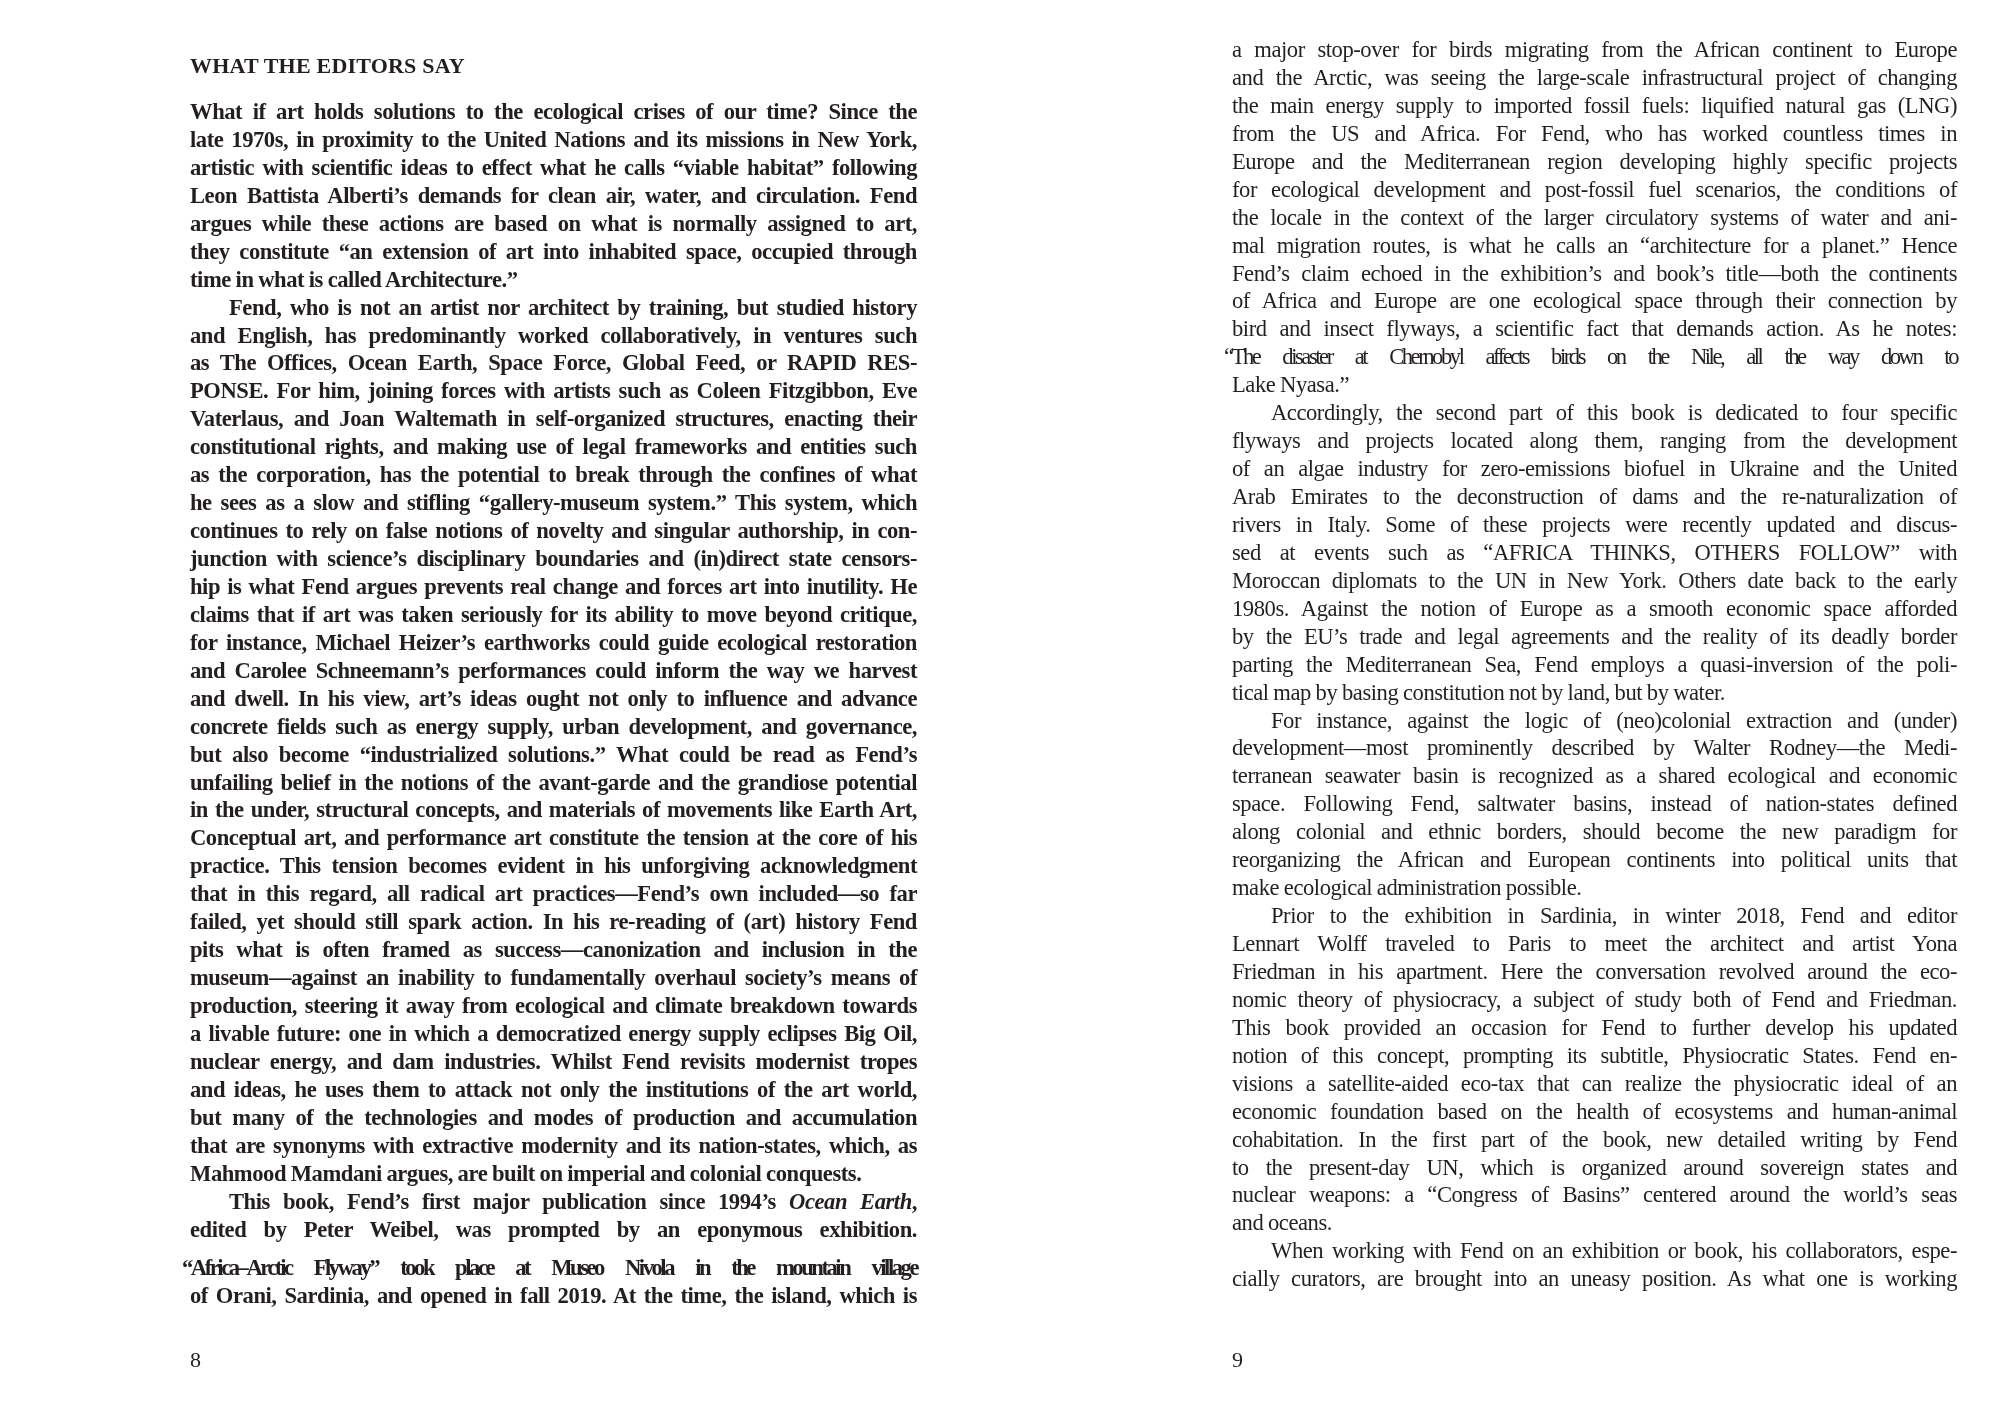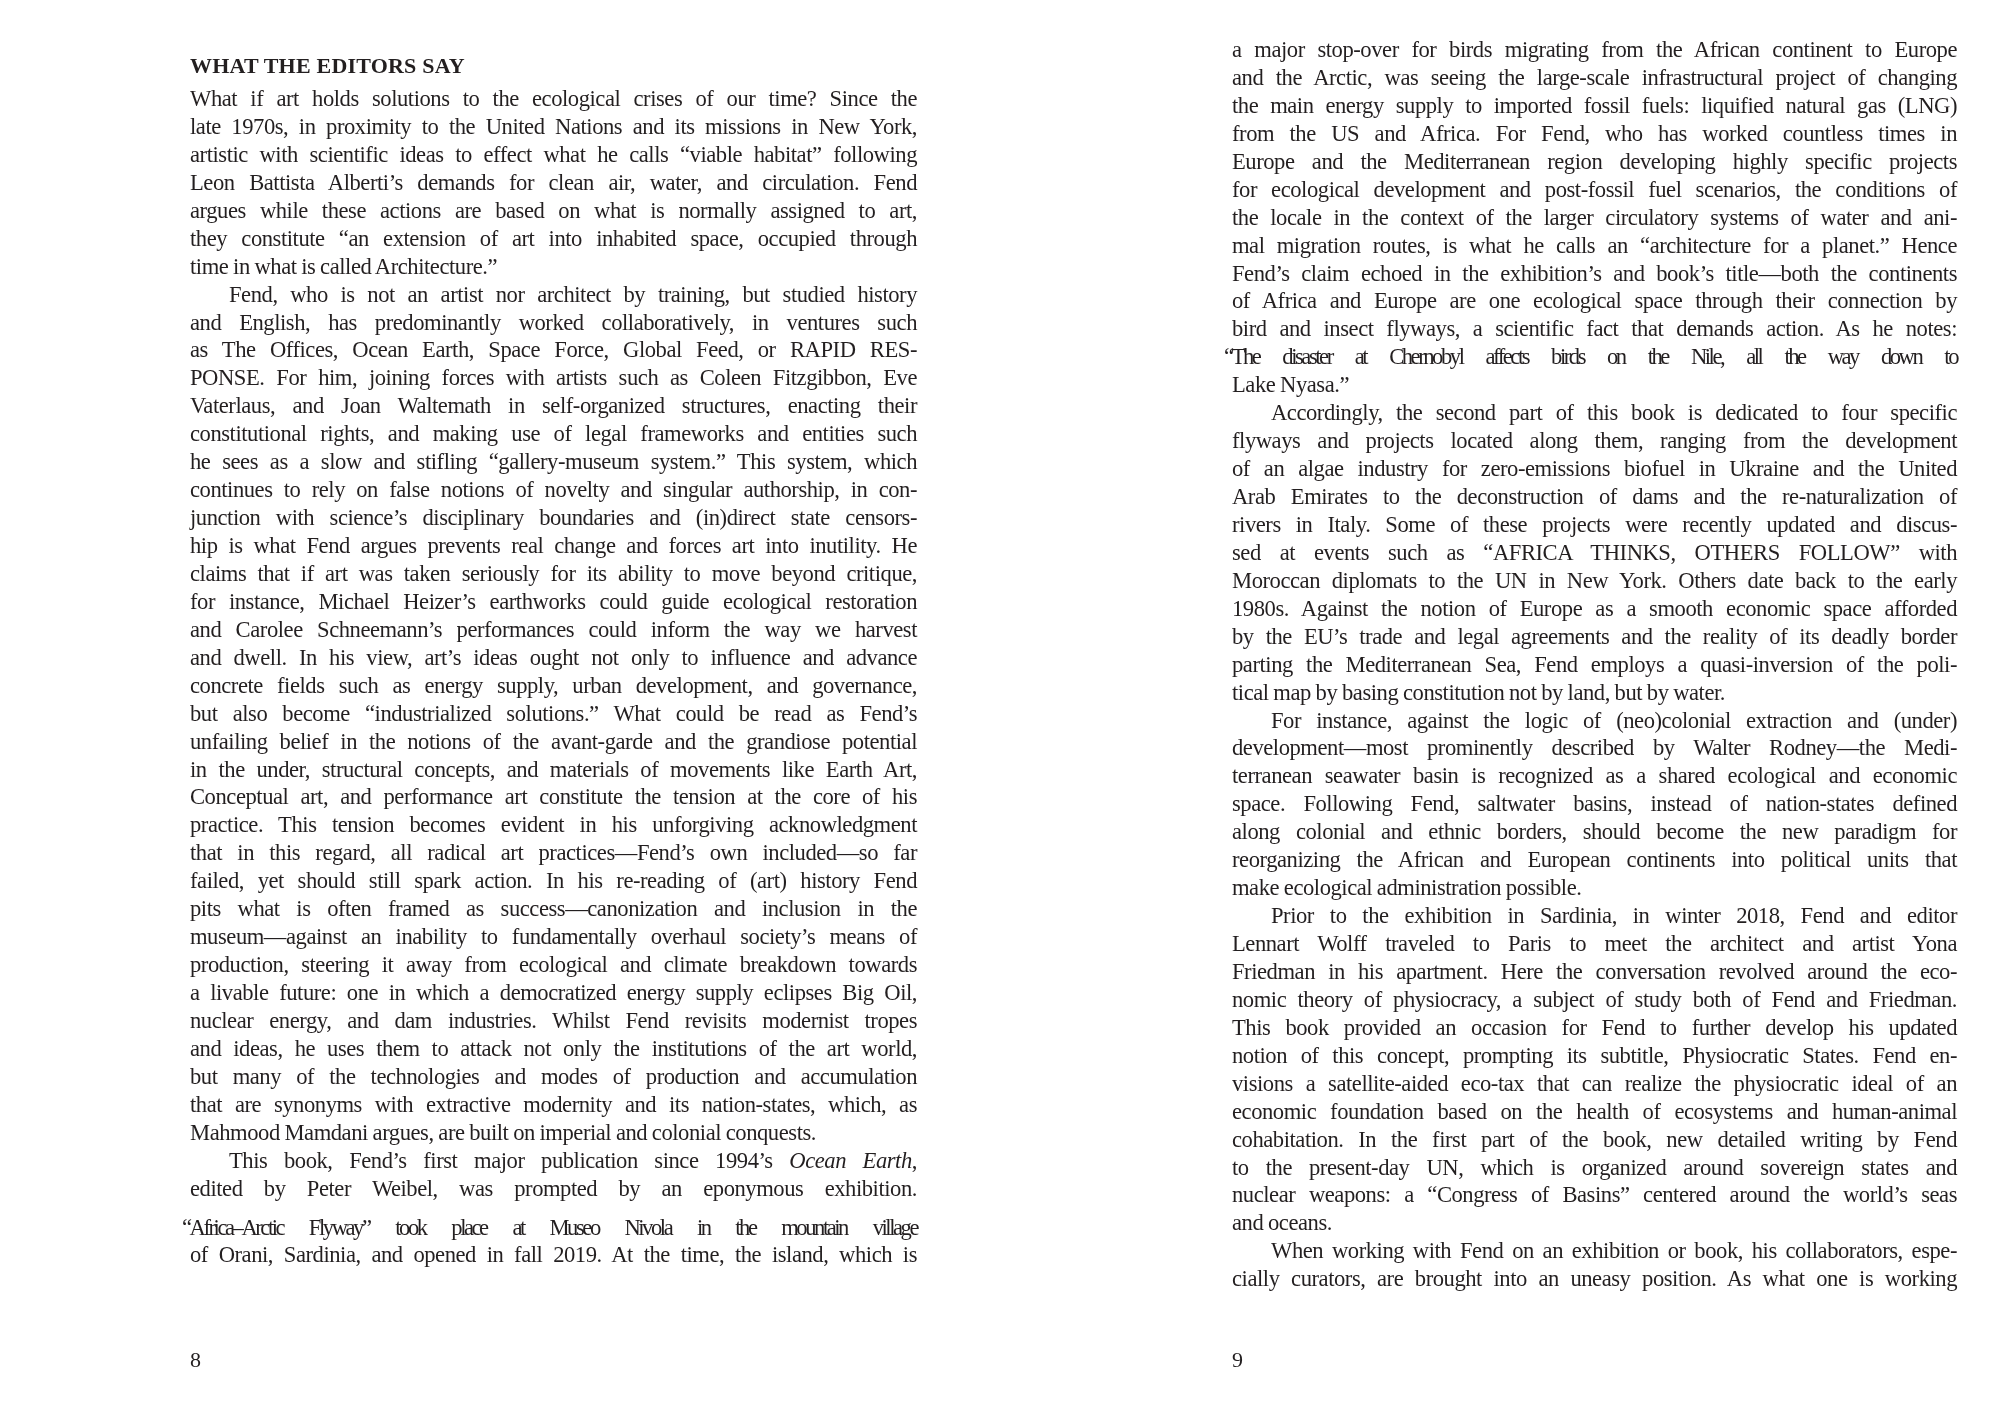--- a/index.html
+++ b/index.html
@@ -9,21 +9,21 @@
   }
   .page { position: absolute; top: 0; height: 1412px; }
   .page-left { left: 0; width: 1000px; }
   .page-right { left: 1000px; width: 1000px; }
   .heading {
     position: absolute; left: 190px; top: 38px;
     font-family: "Liberation Serif", serif; font-weight: bold; font-size: 22px; letter-spacing: 0.2px;
     white-space: nowrap; line-height: 26px;
   }
   .col { position: absolute; }
-  .col-left { left: 190px; top: 85px; width: 727px; }
+  .col-left { left: 190px; top: 98px; width: 727px; font-weight: bold; }
   .col-right { left: 232px; top: 36px; width: 725px; }
   .line {
     display: block; height: 27.95px; line-height: 27.95px; font-size: 22.6px;
     white-space: nowrap; letter-spacing: -0.45px; word-spacing: -0.5px;
     text-align: justify; text-align-last: justify; overflow: visible;
   }
   .line.end { text-align: left; text-align-last: left; }
   .line.indent { text-indent: 39px; }
   .line.outdent { margin-left: -8px; }
   .folio {
@@ -45,20 +45,21 @@
       <span class="line"><span>Leon Battista Alberti’s demands for clean air, water, and circulation. Fend</span></span>
       <span class="line"><span>argues while these actions are based on what is normally assigned to art,</span></span>
       <span class="line"><span>they constitute “an extension of art into inhabited space, occupied through</span></span>
       <span class="line end"><span>time in what is called Architecture.”</span></span>
       <span class="line indent"><span>Fend, who is not an artist nor architect by training, but studied history</span></span>
       <span class="line"><span>and English, has predominantly worked collaboratively, in ventures such</span></span>
       <span class="line"><span>as The Offices, Ocean Earth, Space Force, Global Feed, or RAPID RES-</span></span>
       <span class="line"><span>PONSE. For him, joining forces with artists such as Coleen Fitzgibbon, Eve</span></span>
       <span class="line"><span>Vaterlaus, and Joan Waltemath in self-organized structures, enacting their</span></span>
       <span class="line"><span>constitutional rights, and making use of legal frameworks and entities such</span></span>
+      <span class="line"><span>as the corporation, has the potential to break through the confines of what</span></span>
       <span class="line"><span>he sees as a slow and stifling “gallery-museum system.” This system, which</span></span>
       <span class="line"><span>continues to rely on false notions of novelty and singular authorship, in con-</span></span>
       <span class="line"><span>junction with science’s disciplinary boundaries and (in)direct state censors-</span></span>
       <span class="line"><span>hip is what Fend argues prevents real change and forces art into inutility. He</span></span>
       <span class="line"><span>claims that if art was taken seriously for its ability to move beyond critique,</span></span>
       <span class="line"><span>for instance, Michael Heizer’s earthworks could guide ecological restoration</span></span>
       <span class="line"><span>and Carolee Schneemann’s performances could inform the way we harvest</span></span>
       <span class="line"><span>and dwell. In his view, art’s ideas ought not only to influence and advance</span></span>
       <span class="line"><span>concrete fields such as energy supply, urban development, and governance,</span></span>
       <span class="line"><span>but also become “industrialized solutions.” What could be read as Fend’s</span></span>

